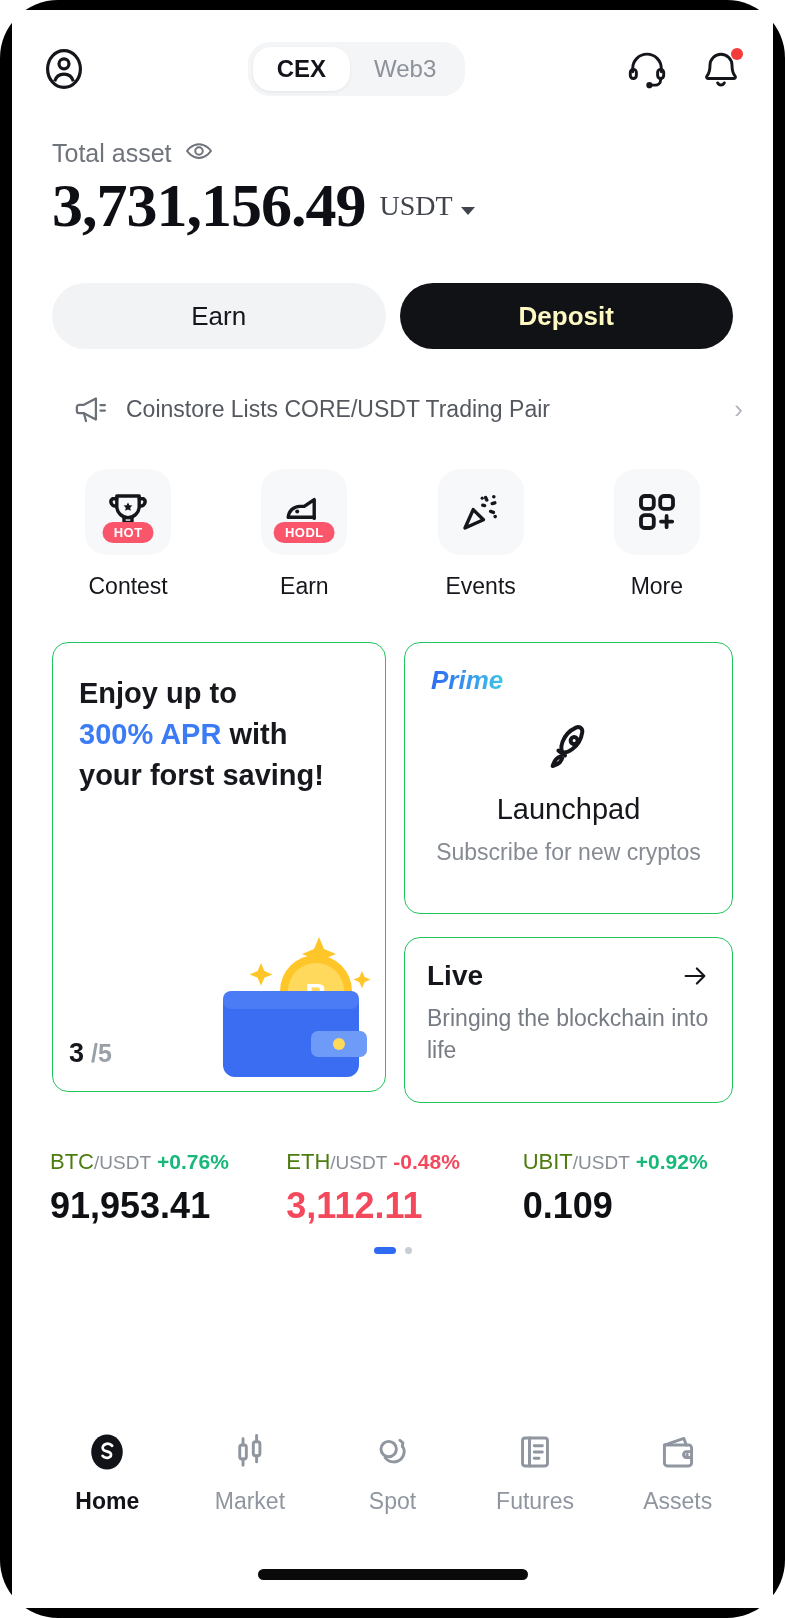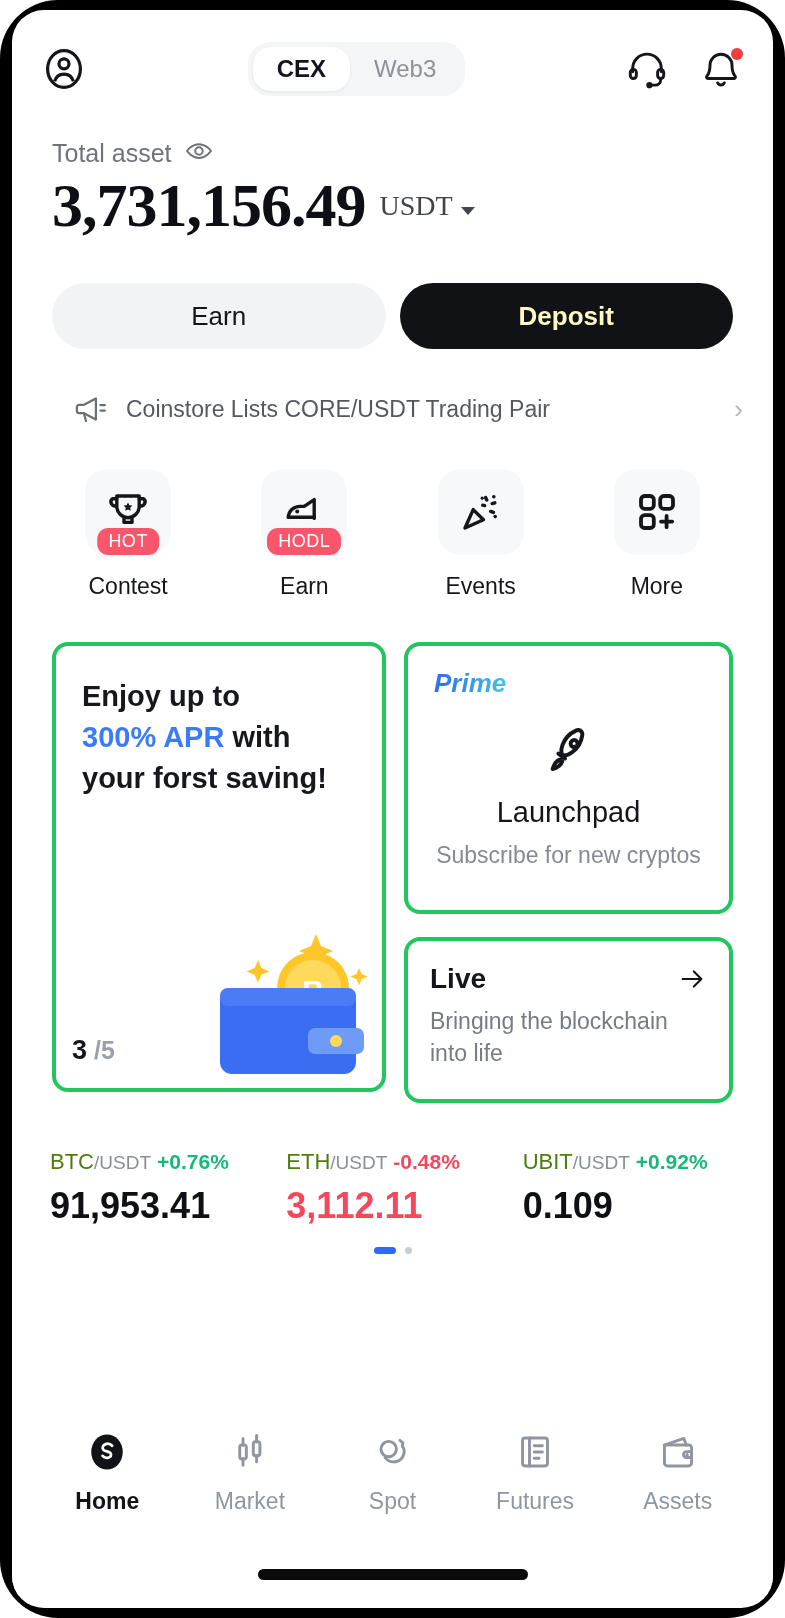--- a/index.html
+++ b/index.html
@@ -11,21 +11,21 @@
   }
   .phone {
     position: absolute; inset: 0;
     background: #000000;
     border-radius: 58px;
     padding: 10px 12px;
   }
   .screen {
     width: 100%; height: 100%;
     background: #ffffff;
-    border-radius: 32px;
+    border-radius: 12px;
     overflow: hidden;
     position: relative;
   }
 
   
   .topbar {
     display: flex; align-items: center; justify-content: space-between;
     padding: 32px 30px 0 28px;
   }
   .avatar-btn { width: 48px; height: 48px; }
@@ -88,33 +88,33 @@
   
   .quickmenu { display: flex; padding: 42px 28px 0 28px; }
   .q-item { flex: 1; display: flex; flex-direction: column; align-items: center; }
   .q-tile {
     width: 86px; height: 86px; border-radius: 22px;
     background: #f7f8fa;
     display: flex; align-items: center; justify-content: center;
     position: relative;
   }
   .q-badge {
-    position: absolute; bottom: 0; left: 50%; transform: translateX(-50%);
+    position: absolute; bottom: 12px; left: 50%; transform: translateX(-50%);
     background: #f9556b; color: #ffffff;
-    font-size: 18px; font-weight: normal; letter-spacing: .5px;
+    font-size: 13px; font-weight: bold; letter-spacing: .5px;
     border-radius: 11px; padding: 3px 11px; white-space: nowrap;
   }
   .q-label { margin-top: 18px; font-size: 23px; color: #15171c; }
 
   
   .cards { display: flex; gap: 18px; padding: 42px 40px 0 40px; }
   .col-left { width: 334px; }
   .col-right { flex: 1; display: flex; flex-direction: column; gap: 23px; }
   .card {
-    background: #ffffff; border: 4px solid #22c55e; border-radius: 16px;
+    background: #ffffff; border: 1px solid #22c55e; border-radius: 16px;
   }
   .promo {
     height: 450px; padding: 30px 26px 22px 26px;
     position: relative; overflow: hidden;
   }
   .promo-title { font-size: 29px; font-weight: bold; line-height: 1.42; color: #16181d; }
   .accent { color: #3b7cf6; }
   .pager { position: absolute; left: 16px; bottom: 22px; font-size: 25px; color: #9aa0a8; font-weight: bold; }
   .pager b { color: #15171c; font-size: 27px; }
   .promo-art { position: absolute; right: 6px; bottom: 8px; }

